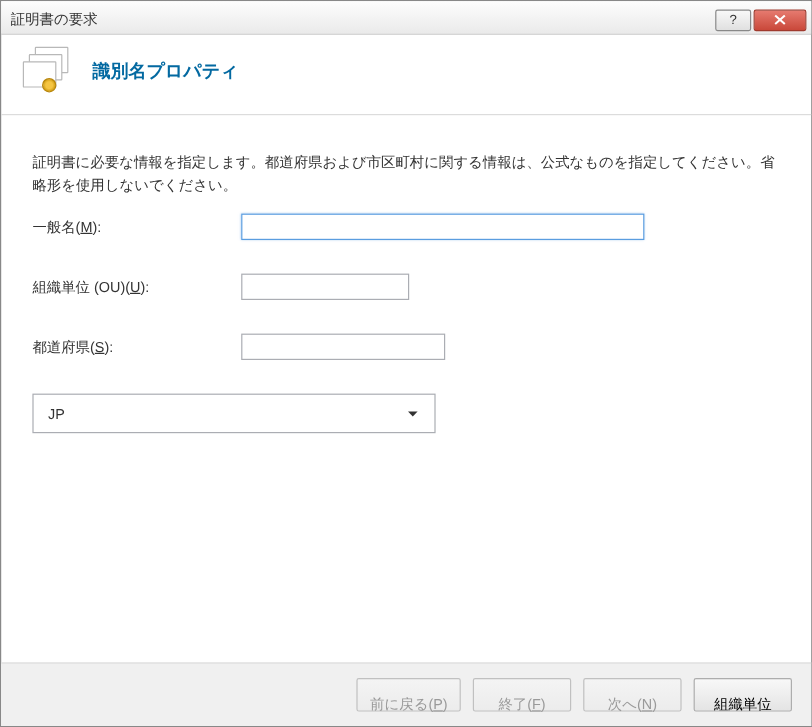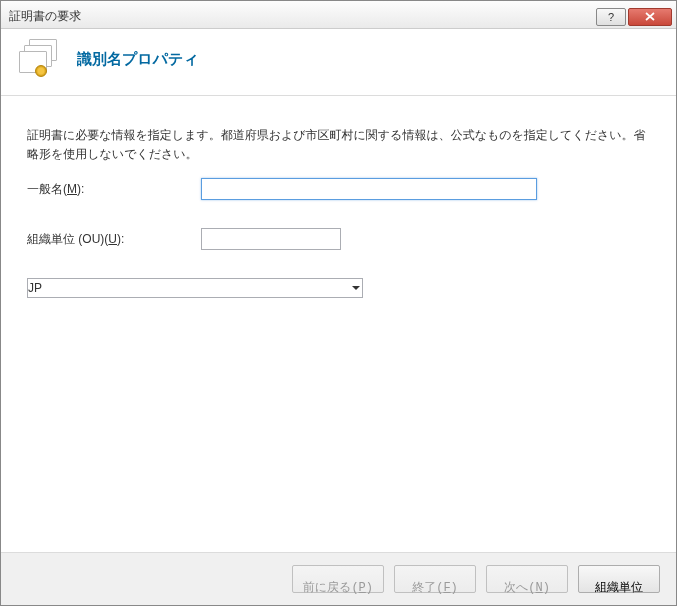--- a/index.html
+++ b/index.html
@@ -126,26 +126,26 @@
       border: 1px solid #5a9de0;
       box-shadow: 0 0 2px rgba(90,157,224,0.6);
       outline: none;
     }
     .w-large { width: 336px; }
     .w-med { width: 170px; }
     .w-small { width: 140px; }
     .select-wrap {
       position: relative;
       width: 336px;
-      height: 20px;
+      height: 33px;
       border: 1px solid #abadb3;
       background: #fff;
       display: flex;
       align-items: center;
-      padding: 0 0;
+      padding: 0 12px;
       cursor: pointer;
     }
     .select-value { flex: 1; font-size: 12px; }
     .select-arrow {
       width: 0; height: 0;
       border-left: 4px solid transparent;
       border-right: 4px solid transparent;
       border-top: 4px solid #333;
       margin-right: 2px;
     }
@@ -156,21 +156,21 @@
       justify-content: flex-end;
       gap: 10px;
       background: #f0f0f0;
     }
     .btn {
       min-width: 82px;
       height: 24px;
       border: 1px solid #adadad;
       background: linear-gradient(to bottom, #f8f8f8, #e4e4e4);
       font-size: 12px;
-      font-family: Liberation Mono, monospace;
+      font-family: Liberation Sans, sans-serif;
       padding: 13px 10px;
       cursor: pointer;
       border-radius: 2px;
     }
     .btn:disabled {
       color: #9a9a9a;
       cursor: default;
       background: linear-gradient(to bottom, #f4f4f4, #ececec);
       border-color: #c0c0c0;
     }
@@ -211,20 +211,24 @@
       <div class="form-control"><input type="text" class="w-large focused" value="" style=""></div>
     </div>
 
 
     <div class="form-row">
       <div class="form-label"><span>組織単位 (OU)(</span><span class="u">U</span><span>):</span></div>
       <div class="form-control"><input type="text" class="w-small" value="" style=""></div>
     </div>
 
 
+    <div class="form-row">
+      <div class="form-label"><span>都道府県(</span><span class="u">S</span><span>):</span></div>
+      <div class="form-control"><input type="text" class="w-med" value="" style=""></div>
+    </div>
 
     <div class="form-row">
       <div class="form-control">
         <div class="select-wrap">
           <div class="select-value">JP</div>
           <div class="select-arrow"></div>
         </div>
       </div>
     </div>
   </div>

